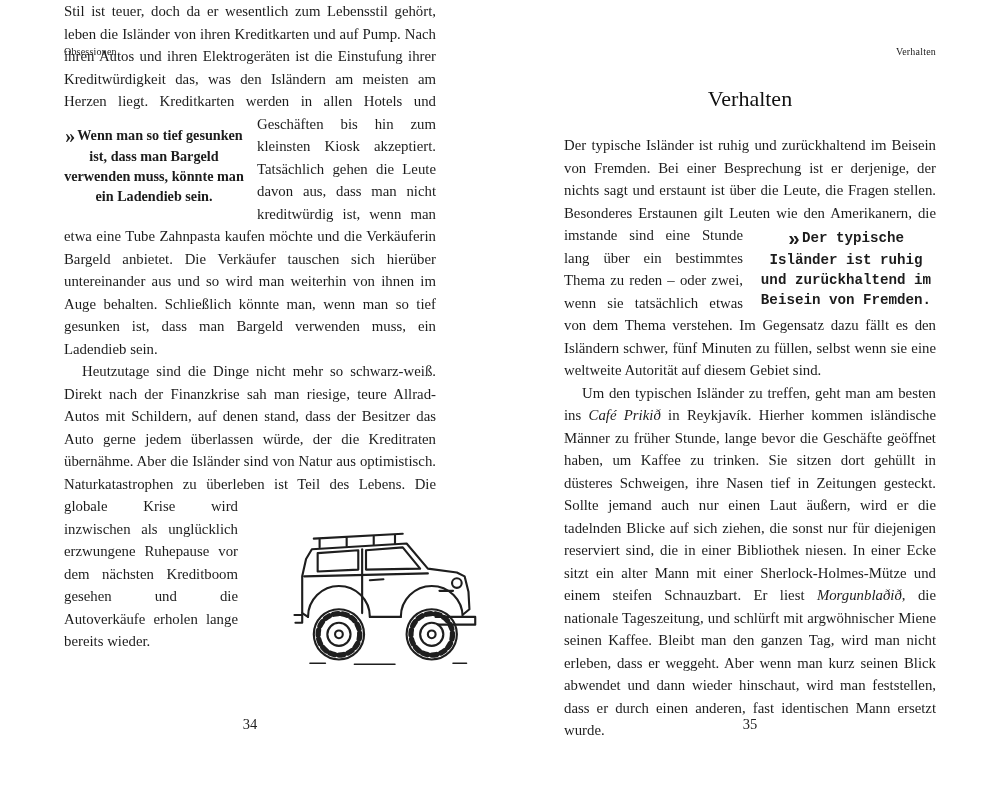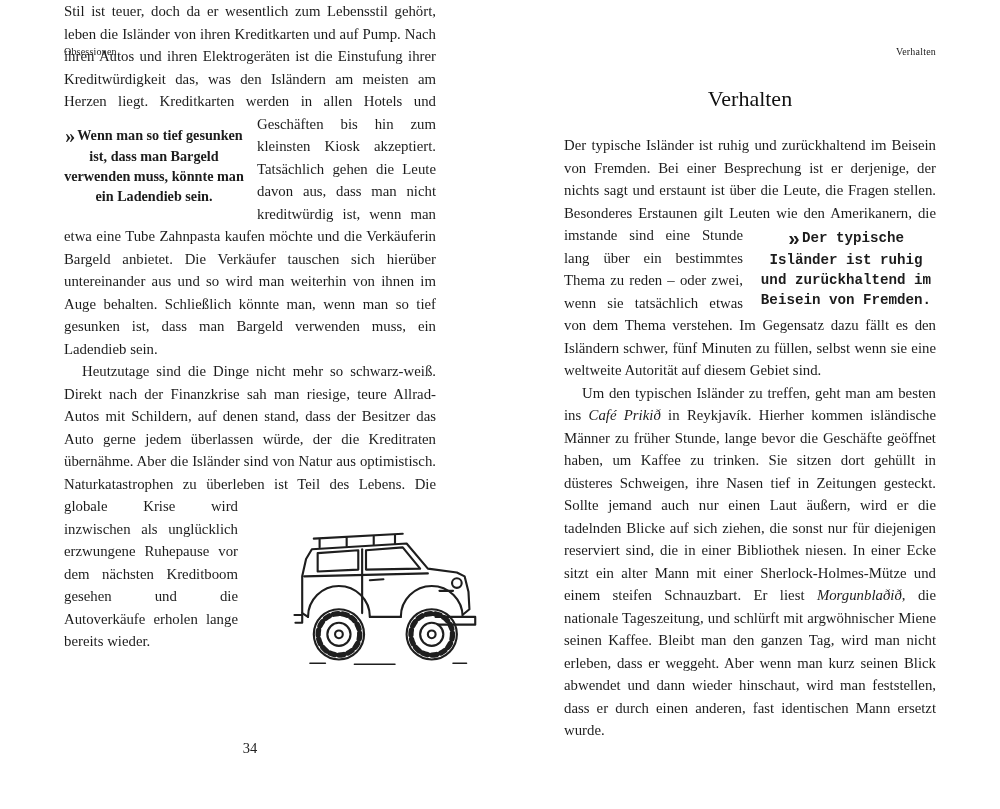--- a/index.html
+++ b/index.html
@@ -76,21 +76,21 @@
   .illustration {
     float: right;
     width: 232px;
     margin: 4px -46px 0 12px;
     text-indent: 0;
   }
   .illustration svg { display: block; width: 100%; height: auto; }
 
   .page-number {
     position: absolute;
-    top: 740px;
+    top: 716px;
     left: 0;
     width: 100%;
     text-align: center;
     font-size: 14.5px;
     color: #222;
   }
   i.book-italic { font-style: italic; }
 </style>
 </head>
 <body>
@@ -151,13 +151,14 @@
   <div class="running-header rh-right">Verhalten</div>
 
   <div class="content-right">
     <h1 class="chapter-title">Verhalten</h1>
 
     <p class="body-text"><span>Der typische Isländer ist ruhig und zurückhaltend im Beisein von Fremden. Bei einer Besprechung ist er derjenige, der nichts sagt und erstaunt ist über die Leute, die Fragen stellen. Besonderes Erstaunen gilt Leuten wie den Amerikanern, die </span><span class="pullquote pq-right"><span class="guillemet">»</span><span>Der typische Isländer ist ruhig und zurückhaltend im Beisein von Fremden.</span></span><span>imstande sind eine Stunde lang über ein bestimmtes Thema zu reden – oder zwei, wenn sie tatsächlich etwas von dem Thema verstehen. Im Gegensatz dazu fällt es den Isländern schwer, fünf Minuten zu füllen, selbst wenn sie eine weltweite Autorität auf diesem Gebiet sind.</span></p>
 
     <p class="body-text indent"><span>Um den typischen Isländer zu treffen, geht man am besten ins </span><i class="book-italic">Café Prikið</i><span> in Reykjavík. Hierher kommen isländische Männer zu früher Stunde, lange bevor die Geschäfte geöffnet haben, um Kaffee zu trinken. Sie sitzen dort gehüllt in düsteres Schweigen, ihre Nasen tief in Zeitungen gesteckt. Sollte jemand auch nur einen Laut äußern, wird er die tadelnden Blicke auf sich ziehen, die sonst nur für diejenigen reserviert sind, die in einer Bibliothek niesen. In einer Ecke sitzt ein alter Mann mit einer Sherlock-Holmes-Mütze und einem steifen Schnauzbart. Er liest </span><i class="book-italic">Morgunblaðið</i><span>, die nationale Tageszeitung, und schlürft mit argwöhnischer Miene seinen Kaffee. Bleibt man den ganzen Tag, wird man nicht erleben, dass er weggeht. Aber wenn man kurz seinen Blick abwendet und dann wieder hinschaut, wird man feststellen, dass er durch einen anderen, fast identischen Mann ersetzt wurde.</span></p>
   </div>
 
+  <div class="page-number">35</div>
 </div>
 
 </body></html>

